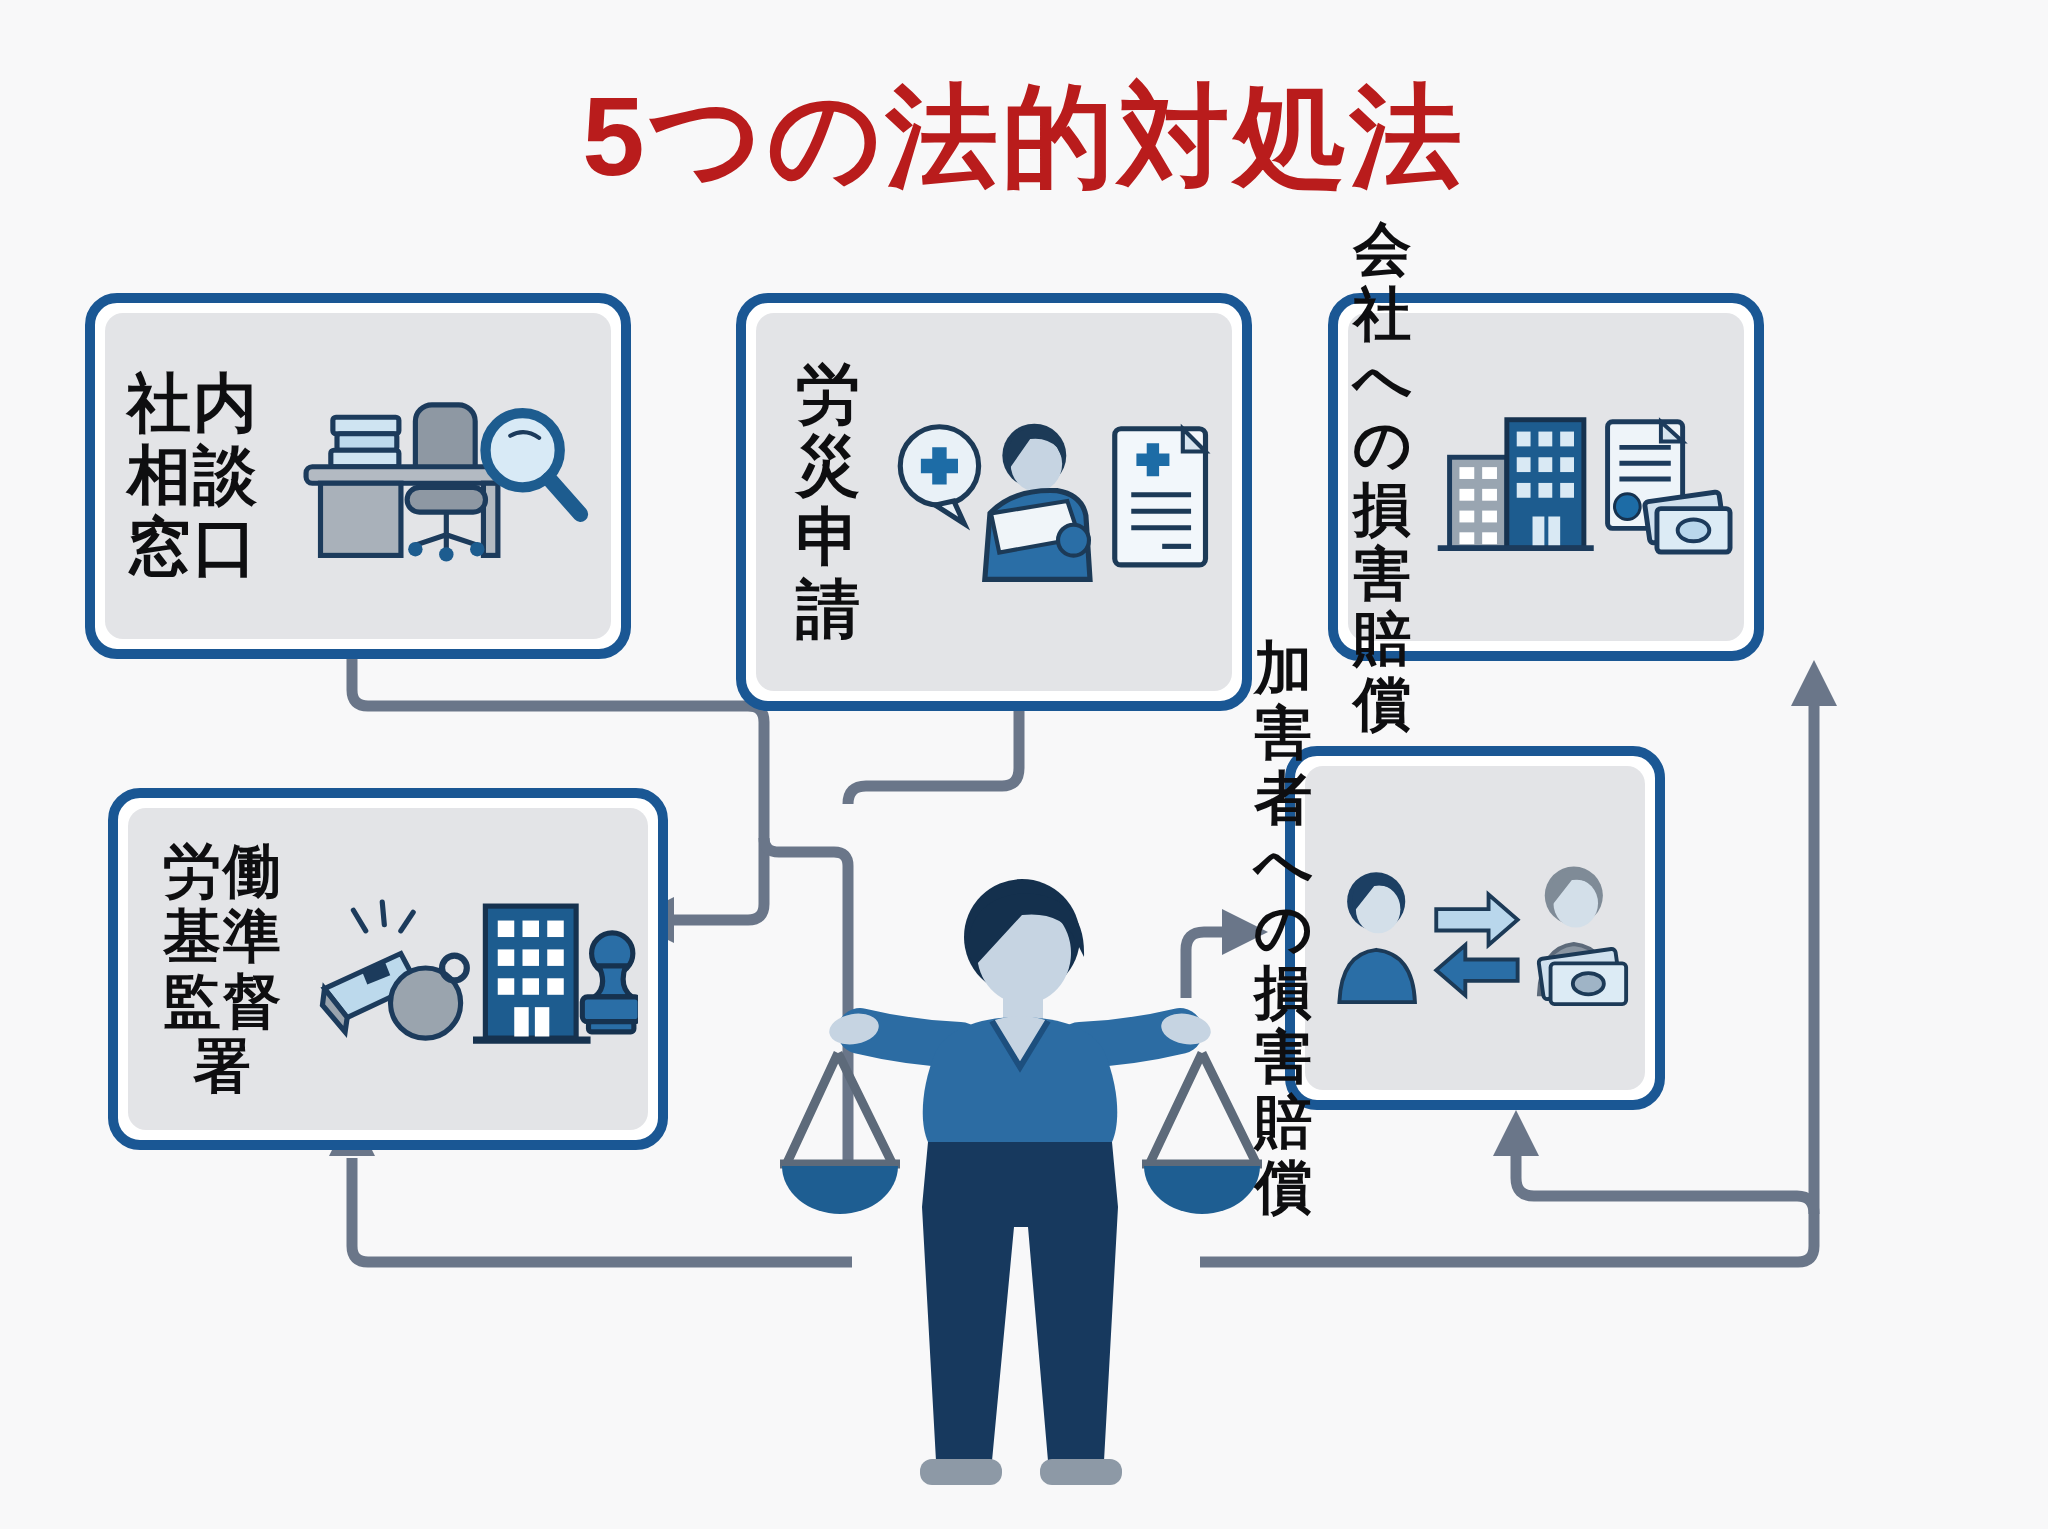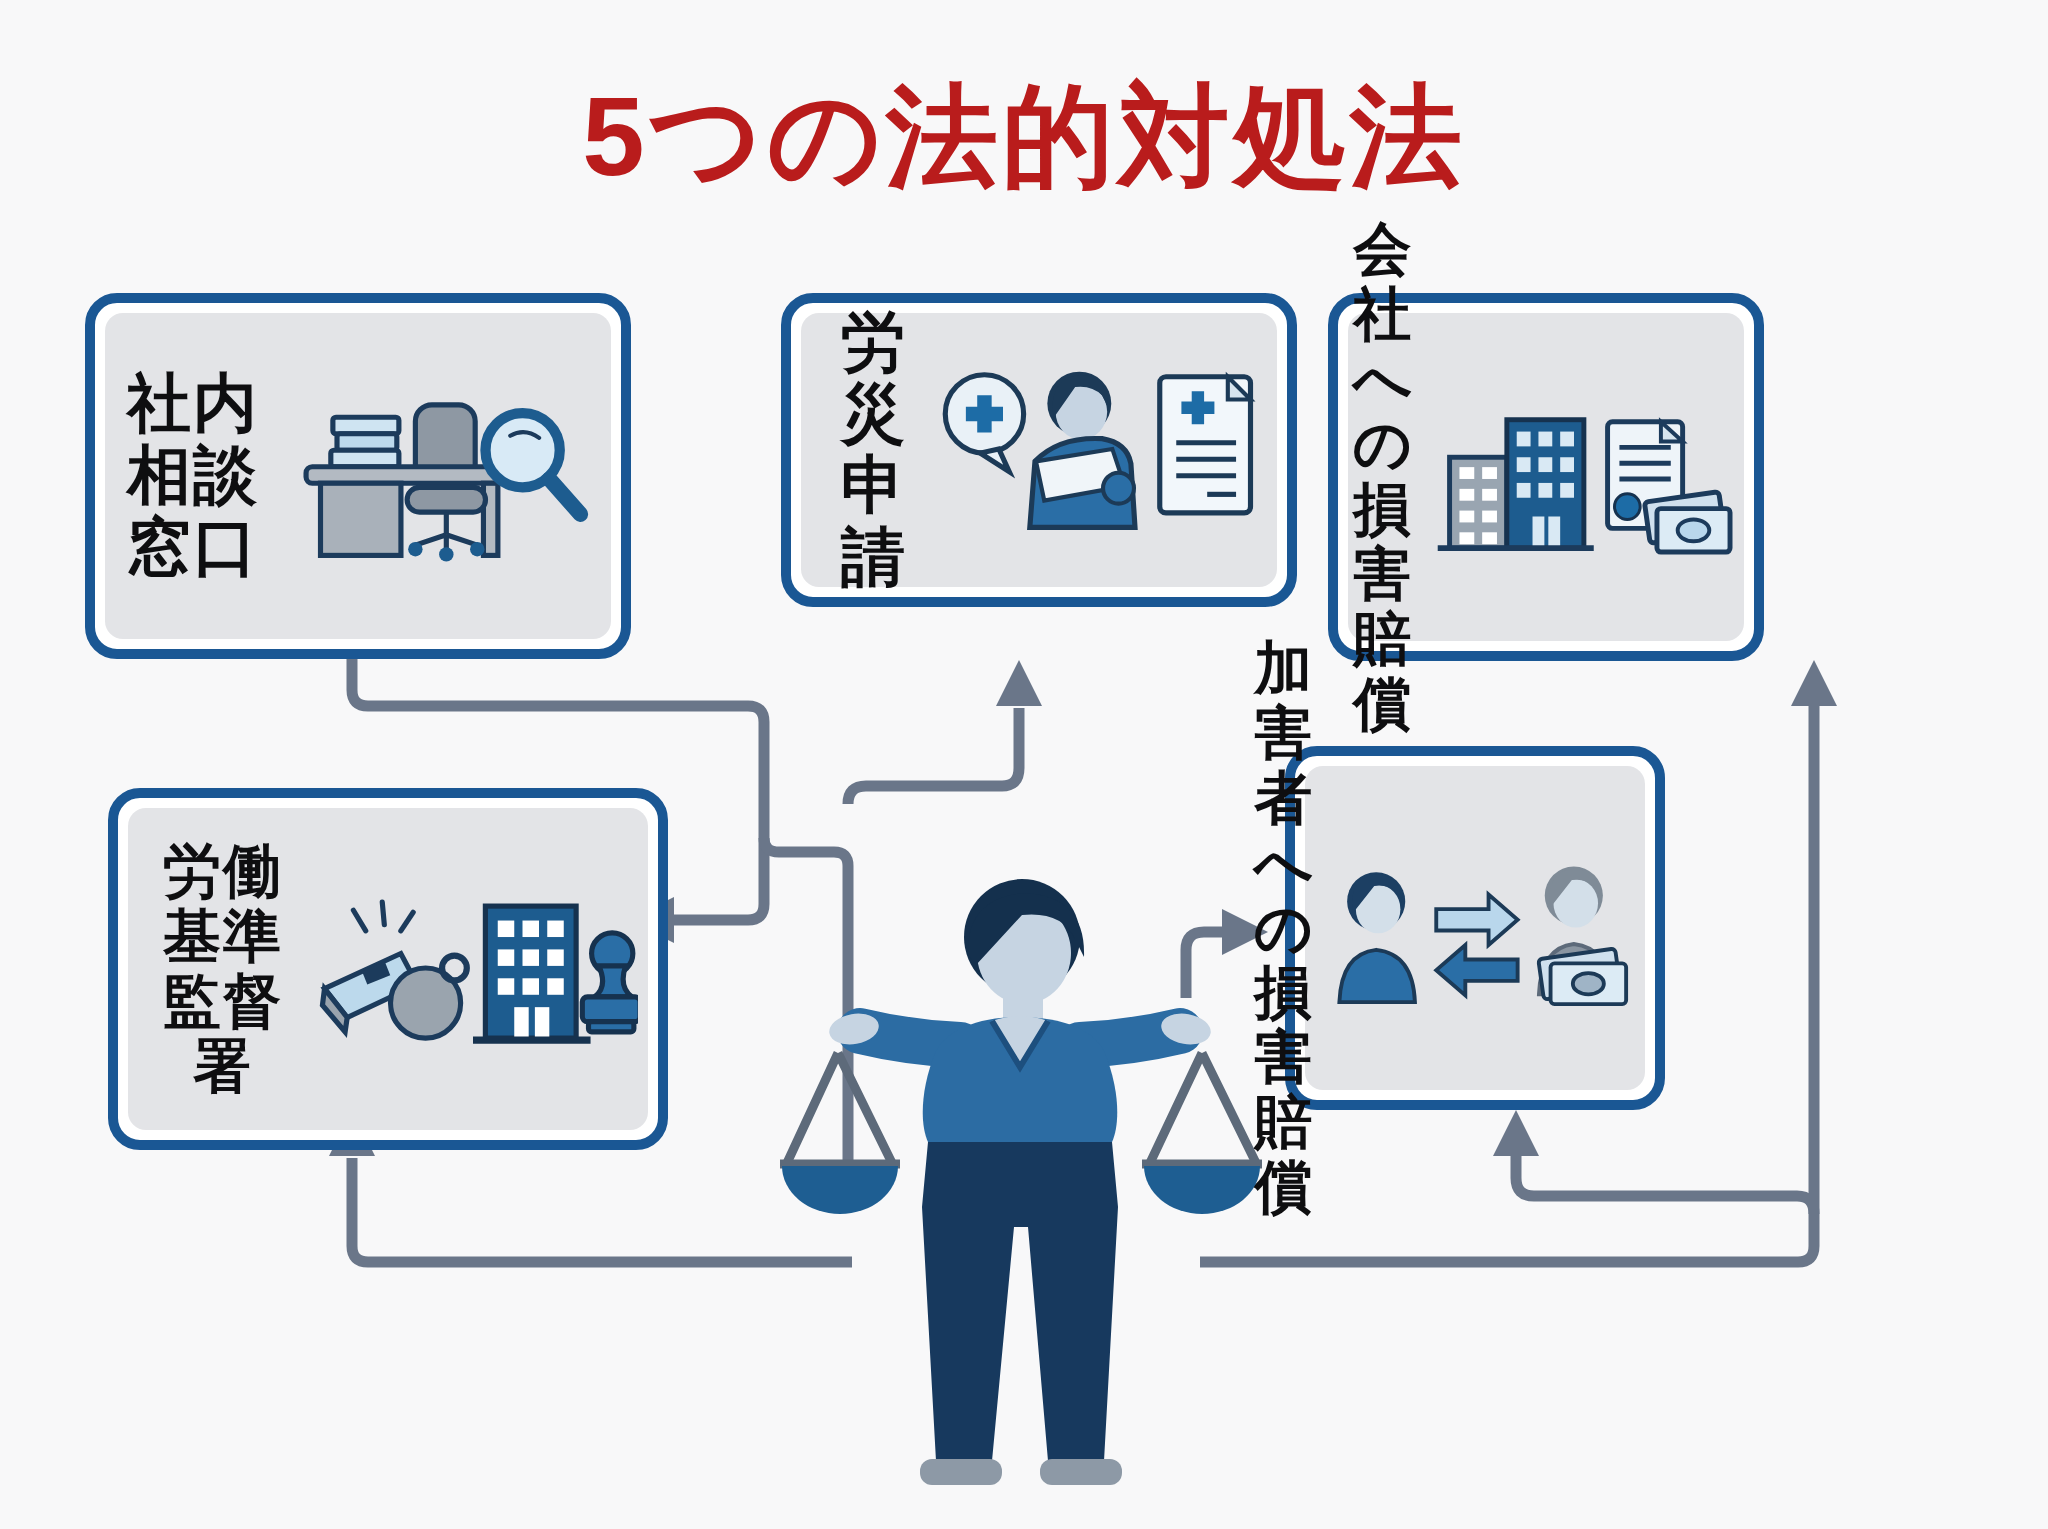--- a/index.html
+++ b/index.html
@@ -24,21 +24,21 @@
     padding:14px 10px;box-sizing:border-box;
   }
   .opt-label{
     text-align:center;color:#0e0e10;font-weight:800;line-height:1.12;
     letter-spacing:2px;
   }
   .lbl-lg{font-size:64px;}
   .lbl-md{font-size:58px;}
   .opt-icon{flex:0 0 auto;}
   #box1{left:85px;top:293px;width:546px;height:366px;}
-  #box2{left:781px;top:293px;width:516px;height:314px;}
+  #box2{left:736px;top:293px;width:516px;height:418px;}
   #box3{left:1328px;top:293px;width:436px;height:368px;}
   #box4{left:108px;top:768px;width:560px;height:362px;margin-top:20px;}
   #box5{left:1285px;top:746px;width:380px;height:364px;}
   .person-wrap{position:absolute;left:770px;top:875px;width:500px;height:645px;z-index:3;}
 </style>
 </head>
 <body>
 
 <div class="canvas">
 

